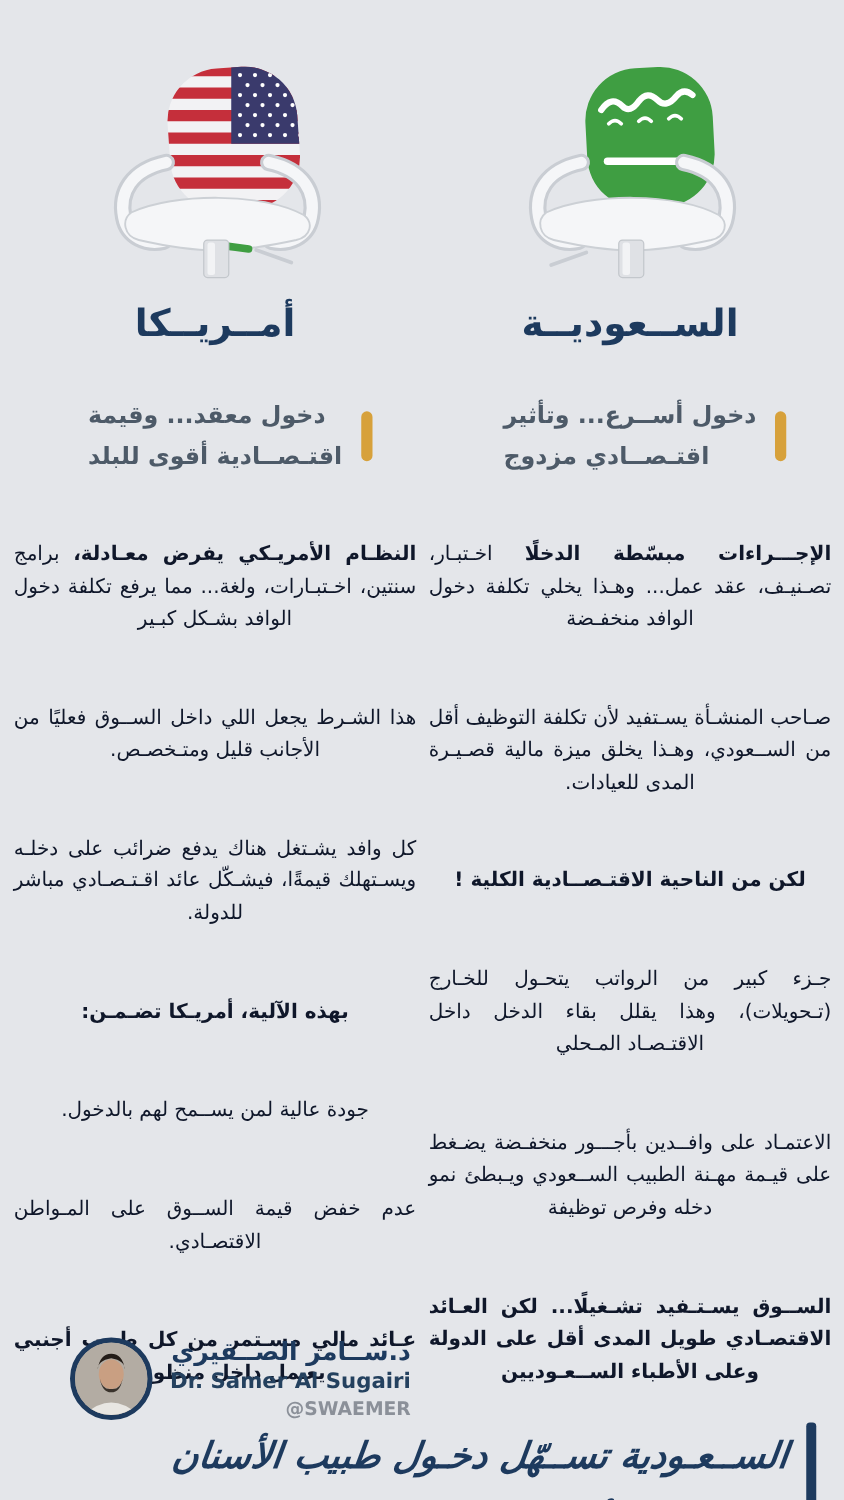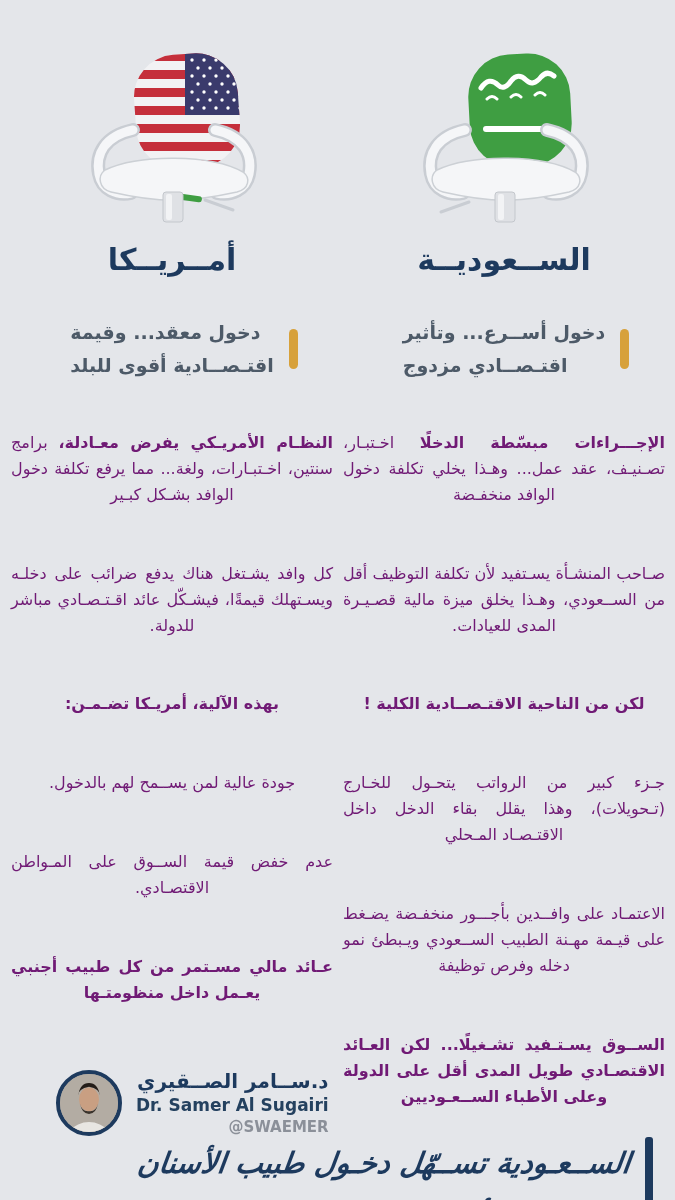--- a/index.html
+++ b/index.html
@@ -26,21 +26,21 @@
   .subtitle-wrap{text-align:center;margin:4px 0 14px 0;min-height:68px;}
   .subtitle-block{position:relative;display:inline-block;text-align:left;}
   .subtitle-line{font-size:19px;font-weight:bold;color:#4d5a68;line-height:1.75;}
   .gold-bar{
     position:absolute;right:-24px;top:50%;transform:translateY(-50%);
     width:9px;height:40px;border-radius:5px;background:#d7a13b;
   }
 
   .body-p{
     margin:0 0 21px 0;width:100%;
-    font-size:16px;line-height:1.62;color:#701a75;
+    font-size:16px;line-height:1.62;color:#0f172a;
     text-align:justify;text-align-last:center;
   }
   .body-p.bold, .body-p b{font-weight:bold;}
 
   .headline{
     display:flex;flex-direction:row;align-items:stretch;
     margin:6px 22px 0 26px;
   }
   .headline-bar{width:8px;border-radius:3px;background:#1d3a5e;margin-left:18px;}
   .headline-text{
@@ -184,20 +184,21 @@
       </div>
       <h2 class="col-title">أمــريــكا</h2>
       <div class="subtitle-wrap">
         <div class="subtitle-block">
           <span class="gold-bar"></span>
           <div class="subtitle-line">دخول معقد... وقيمة</div>
           <div class="subtitle-line">اقتـصــادية أقوى للبلد</div>
         </div>
       </div>
       <p class="body-p"><b>النظـام الأمريـكي يفرض معـادلة،</b><span> برامج سنتين، اخـتبـارات، ولغة... مما يرفع تكلفة دخول الوافد بشـكل كبـير</span></p>
+      <p class="body-p">هذا الشـرط يجعل اللي داخل الســوق فعليًا من الأجانب قليل ومتـخصـص.</p>
       <p class="body-p">كل وافد يشـتغل هناك يدفع ضرائب على دخلـه ويسـتهلك قيمةًا، فيشـكّل عائد اقـتـصـادي مباشر للدولة.</p>
       <p class="body-p bold">بهذه الآلية، أمريـكا تضـمـن:</p>
       <p class="body-p">جودة عالية لمن يســمح لهم بالدخول.</p>
       <p class="body-p">عدم خفض قيمة الســوق على المـواطن الاقتصـادي.</p>
       <p class="body-p bold">عـائد مالي مسـتمر من كل طبيب أجنبي يعـمل داخل منظومتـها</p>
     </section>
 
   </div>
 
   <div class="headline">

